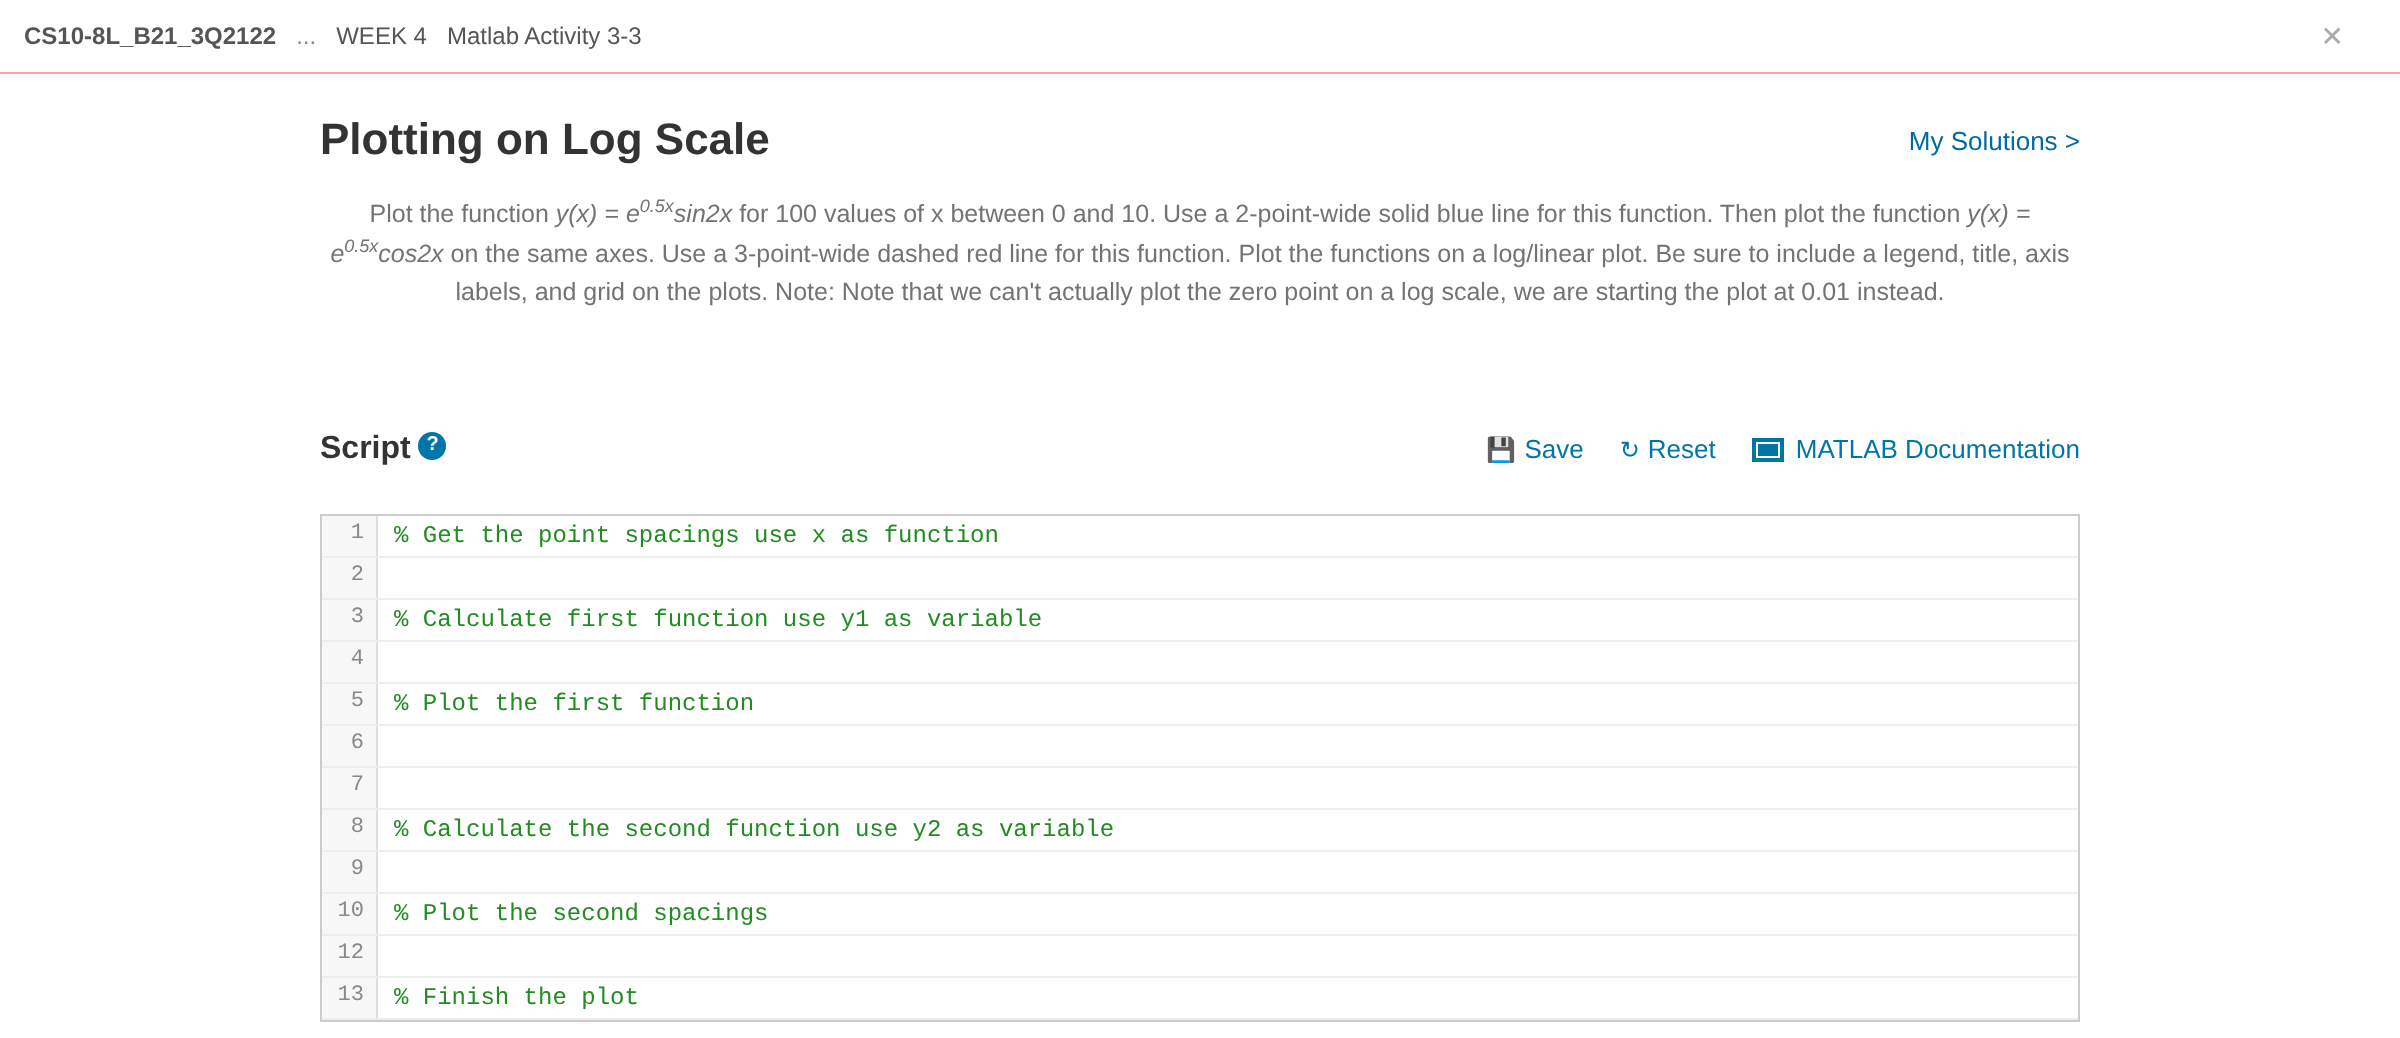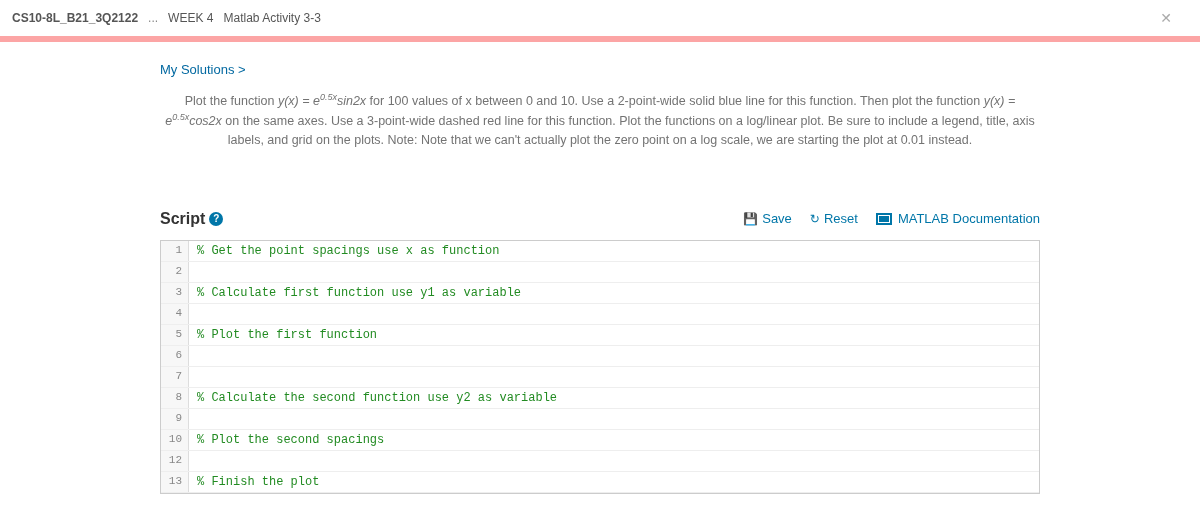--- a/index.html
+++ b/index.html
@@ -1,29 +1,29 @@
 <!DOCTYPE html>
 <html><head>
 <meta charset="utf-8">
 <style>
 * { margin: 0; padding: 0; box-sizing: border-box; }
 body { font-family: Arial, Helvetica, sans-serif; background: #fff; color: #333; font-size: 13px; width: 1200px; }
-.breadcrumb { display: flex; align-items: center; padding: 8px 12px; border-bottom: 6px solid #fca5a5; font-size: 12px; color: #555; }
+.breadcrumb { display: flex; align-items: center; padding: 8px 12px; border-bottom: 1px solid #fca5a5; font-size: 12px; color: #555; }
 .breadcrumb span { margin-right: 10px; }
 .breadcrumb .ellipsis { color: #888; }
 .breadcrumb .course { font-weight: bold; }
 .close-tab { margin-left: auto; color: #aaa; cursor: pointer; font-size: 14px; padding: 2px 6px; }
 .content { padding: 20px 160px 20px 160px; }
 .title-row { display: flex; justify-content: space-between; align-items: center; margin-bottom: 14px; }
 .page-title { font-size: 22px; font-weight: bold; }
 .solutions-link { color: #0369a1; font-size: 13px; cursor: pointer; }
 .description { font-size: 12.5px; line-height: 1.5; color: #737373; margin-bottom: 60px; text-align: center; }
 .description i { font-style: italic; }
 .description sup { font-size: 9px; }
-.script-header { display: flex; align-items: center; margin-bottom: 12px; }
+.script-header { display: flex; margin-bottom: 23px; }
 .script-label { font-size: 16px; font-weight: bold; margin-right: 4px; }
 .help-icon { display: inline-flex; align-items: center; justify-content: center; width: 14px; height: 14px; background: #0076a8; color: #fff; font-size: 10px; border-radius: 50%; font-weight: bold; }
 .script-actions { margin-left: auto; display: flex; align-items: center; gap: 18px; font-size: 13px; }
 .action-link { color: #0076a8; cursor: pointer; display: flex; align-items: center; gap: 4px; }
 .action-icon { font-size: 12px; }
 .doc-link { color: #0076a8; display: flex; align-items: center; gap: 6px; }
 .doc-icon { width: 16px; height: 12px; background: #0076a8; display: inline-block; position: relative; }
 .doc-icon::after { content: ""; position: absolute; left: 2px; top: 2px; right: 2px; bottom: 2px; border: 1px solid #fff; }
 .editor { border: 1px solid #ccc; font-family: "Courier New", monospace; font-size: 12px; }
 .editor-row { display: flex; border-bottom: 1px solid #eee; }
@@ -37,20 +37,21 @@
 <div class="breadcrumb">
   <span class="course">CS10-8L_B21_3Q2122</span>
   <span class="ellipsis">...</span>
   <span>WEEK 4</span>
   <span>Matlab Activity 3-3</span>
   <span class="close-tab">✕</span>
 </div>
 
 <div class="content">
   <div class="title-row">
+    <div class="page-title">Plotting on Log Scale</div>
     <div class="solutions-link">My Solutions &gt;</div>
   </div>
 
   <div class="description">
     <span>Plot the function  </span><i><span>y(x) = e</span><sup>0.5x</sup><span>sin2x</span></i><span> for 100 values of x between 0 and 10. Use a 2-point-wide solid blue line for this function. Then plot the function  </span><i><span>y(x) = e</span><sup>0.5x</sup><span>cos2x</span></i><span> on the same axes. Use a 3-point-wide dashed red line for this function. Plot the functions on a log/linear plot. Be sure to include a legend, title, axis labels, and grid on the plots. Note: Note that we can't actually plot the zero point on a log scale, we are starting the plot at 0.01 instead.</span>
   </div>
 
   <div class="script-header">
     <span class="script-label">Script</span>
     <span class="help-icon">?</span>

